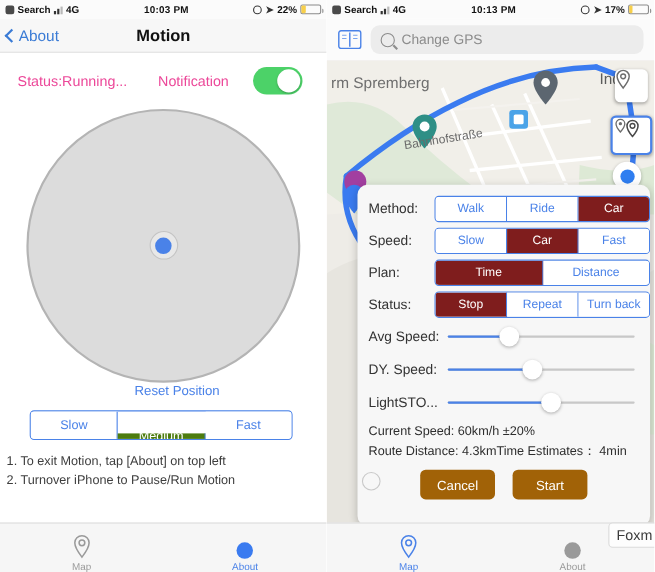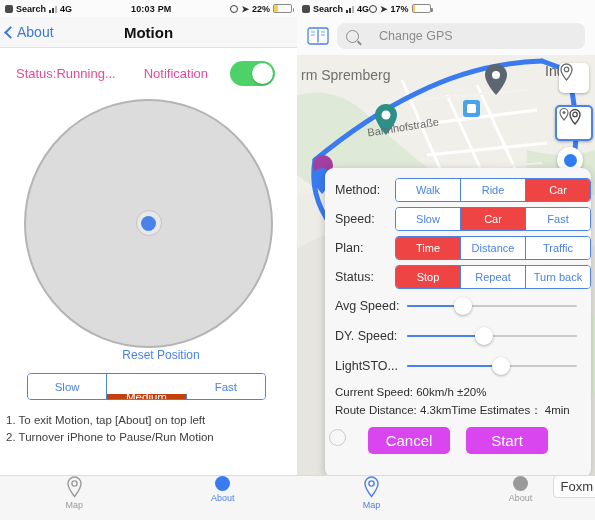--- a/index.html
+++ b/index.html
@@ -75,46 +75,46 @@
   .segmented{
     display:flex;margin:11px 31px 0 27px;height:25px;
     border:1px solid #4a82e8;border-radius:4px;overflow:hidden;
   }
   .segmented .seg{
     flex:1;display:flex;align-items:center;justify-content:center;
     font-size:11.5px;color:#4a82e8;background:#fff;cursor:pointer;
     border-right:1px solid #4a82e8;
   }
   .segmented .seg:last-child{border-right:none;}
-  .segmented .seg.on{background:#c2410c;color:#fff;margin-top:20px;}
+  .segmented .seg.on{background:#4d7c0f;color:#fff;margin-top:20px;}
 
   .notes{padding:12px 6px 0 6px;font-size:11.5px;color:#3d3d3d;line-height:17px;}
 
   
   .tabbar{
     position:absolute;left:0;right:0;bottom:0;height:44px;
     background:#f6f6f6;border-top:1px solid #dcdcdc;
-    display:flex;align-items:flex-start;
+    display:flex;align-items:flex-end;
   }
   .tab{flex:1;display:flex;flex-direction:column;align-items:center;gap:2px;cursor:pointer;}
   .tab .lbl{font-size:9px;}
   .tab.gray .lbl{color:#9a9a9a;}
   .tab.blue .lbl{color:#4a82e8;}
   .pin{width:17px;height:22px;position:relative;}
   .pin svg{display:block;}
   .dot-ico{width:15px;height:15px;border-radius:50%;}
   .dot-ico.gray{background:#9a9a9a;}
   .dot-ico.blue{background:#3a7bf0;}
 
   
   .searchrow{height:38px;background:#fbfbfb;display:flex;align-items:center;gap:8px;padding:0 10px;box-sizing:border-box;}
   .bookicon{width:22px;height:18px;flex:none;}
   .searchbox{
     flex:1;height:26px;border-radius:8px;background:#ececec;
-    display:flex;align-items:center;gap:20px;padding:0 9px;box-sizing:border-box;
+    display:flex;align-items:center;gap:6px;padding:0 9px;box-sizing:border-box;
     font-size:12.5px;color:#8c8c8c;cursor:text;
   }
   .mag{width:11px;height:11px;border:1.6px solid #8c8c8c;border-radius:50%;position:relative;flex:none;}
   .mag:after{content:"";position:absolute;right:-4px;bottom:-2px;width:5px;height:1.6px;background:#8c8c8c;transform:rotate(45deg);}
 
   
   .map{position:absolute;left:0;right:0;top:55px;bottom:44px;overflow:hidden;background:#eceae5;}
   .map svg{position:absolute;left:0;top:0;}
   .maplabel{position:absolute;color:#6a6a6a;font-size:12px;white-space:nowrap;}
   .maplabel.big{font-size:14px;color:#6f6f6f;}
@@ -141,36 +141,36 @@
   .plabel{width:60px;font-size:12.5px;color:#333;flex:none;}
   .pseg{
     display:flex;flex:1;height:22px;
     border:1px solid #4a82e8;border-radius:4px;overflow:hidden;
   }
   .pseg .seg{
     flex:1;display:flex;align-items:center;justify-content:center;
     font-size:11px;color:#4a82e8;background:#fff;cursor:pointer;border-right:1px solid #4a82e8;
   }
   .pseg .seg:last-child{border-right:none;}
-  .pseg .seg.on{background:#ef4444;color:#fff;}
+  .pseg .seg.on{background:#7f1d1d;color:#fff;}
 
   .srow{display:flex;align-items:center;height:30px;padding-left:10px;}
   .slabel{width:72px;font-size:12.5px;color:#333;flex:none;}
   .slider{flex:1;margin-right:14px;height:18px;position:relative;cursor:pointer;}
   .strack{position:absolute;left:0;right:0;top:8px;height:2px;background:#c8c8c8;border-radius:2px;}
   .sfill{position:absolute;left:0;top:8px;height:2px;background:#4a82e8;border-radius:2px;}
   .sthumb{
     position:absolute;top:0;width:18px;height:18px;border-radius:50%;background:#fff;
     box-shadow:0 1px 3px rgba(0,0,0,.3);transform:translateX(-9px);
   }
   .infoline{font-size:11.5px;color:#2e2e2e;padding:5px 0 0 10px;}
   .btnrow{display:flex;gap:16px;justify-content:center;align-items:center;padding-top:9px;position:relative;}
   .pbtn{
-    width:82px;height:27px;border-radius:5px;background:#d946ef;color:#fff;
-    font-size:15px;display:flex;align-items:center;justify-content:center;cursor:pointer;border:none;
+    width:68px;height:27px;border-radius:5px;background:#a16207;color:#fff;
+    font-size:12px;display:flex;align-items:center;justify-content:center;cursor:pointer;border:none;
     font-family:"Liberation Sans", sans-serif;
   }
   .gearbtn{
     position:absolute;left:4px;top:11px;width:15px;height:15px;border-radius:50%;
     border:1.5px solid #c9c9c9;cursor:pointer;
   }
   .watermark{
     position:absolute;right:-6px;bottom:22px;background:#fdfdfd;border:1px solid #dadada;
     border-radius:4px;padding:3px 7px;font-size:13px;color:#3a3a3a;
   }
@@ -266,20 +266,21 @@
       <div class="sb-left">
         <span class="sb-appicon"></span>
         <span>Search</span>
         <span class="sb-bars">
             <i></i>
             <i></i>
             <i></i>
           </span>
         <span>4G</span>
       </div>
+      <div class="sb-center">10:13 PM</div>
       <div class="sb-right">
         <span class="sb-lock"></span>
         <span class="sb-loc">➤</span>
         <span>17%</span>
         <span class="batt">
             <i id="battR" style="width: 17%;"></i>
           </span>
       </div>
     </div>
 
@@ -383,21 +384,20 @@
               <div class="seg">Slow</div>
               <div class="seg on">Car</div>
               <div class="seg">Fast</div>
             </div>
           </div>
           <div class="prow">
             <div class="plabel">Plan:</div>
             <div class="pseg">
               <div class="seg on">Time</div>
               <div class="seg">Distance</div>
-              <div class="seg">Traffic</div>
             </div>
           </div>
           <div class="prow">
             <div class="plabel">Status:</div>
             <div class="pseg">
               <div class="seg on">Stop</div>
               <div class="seg">Repeat</div>
               <div class="seg">Turn back</div>
             </div>
           </div>

